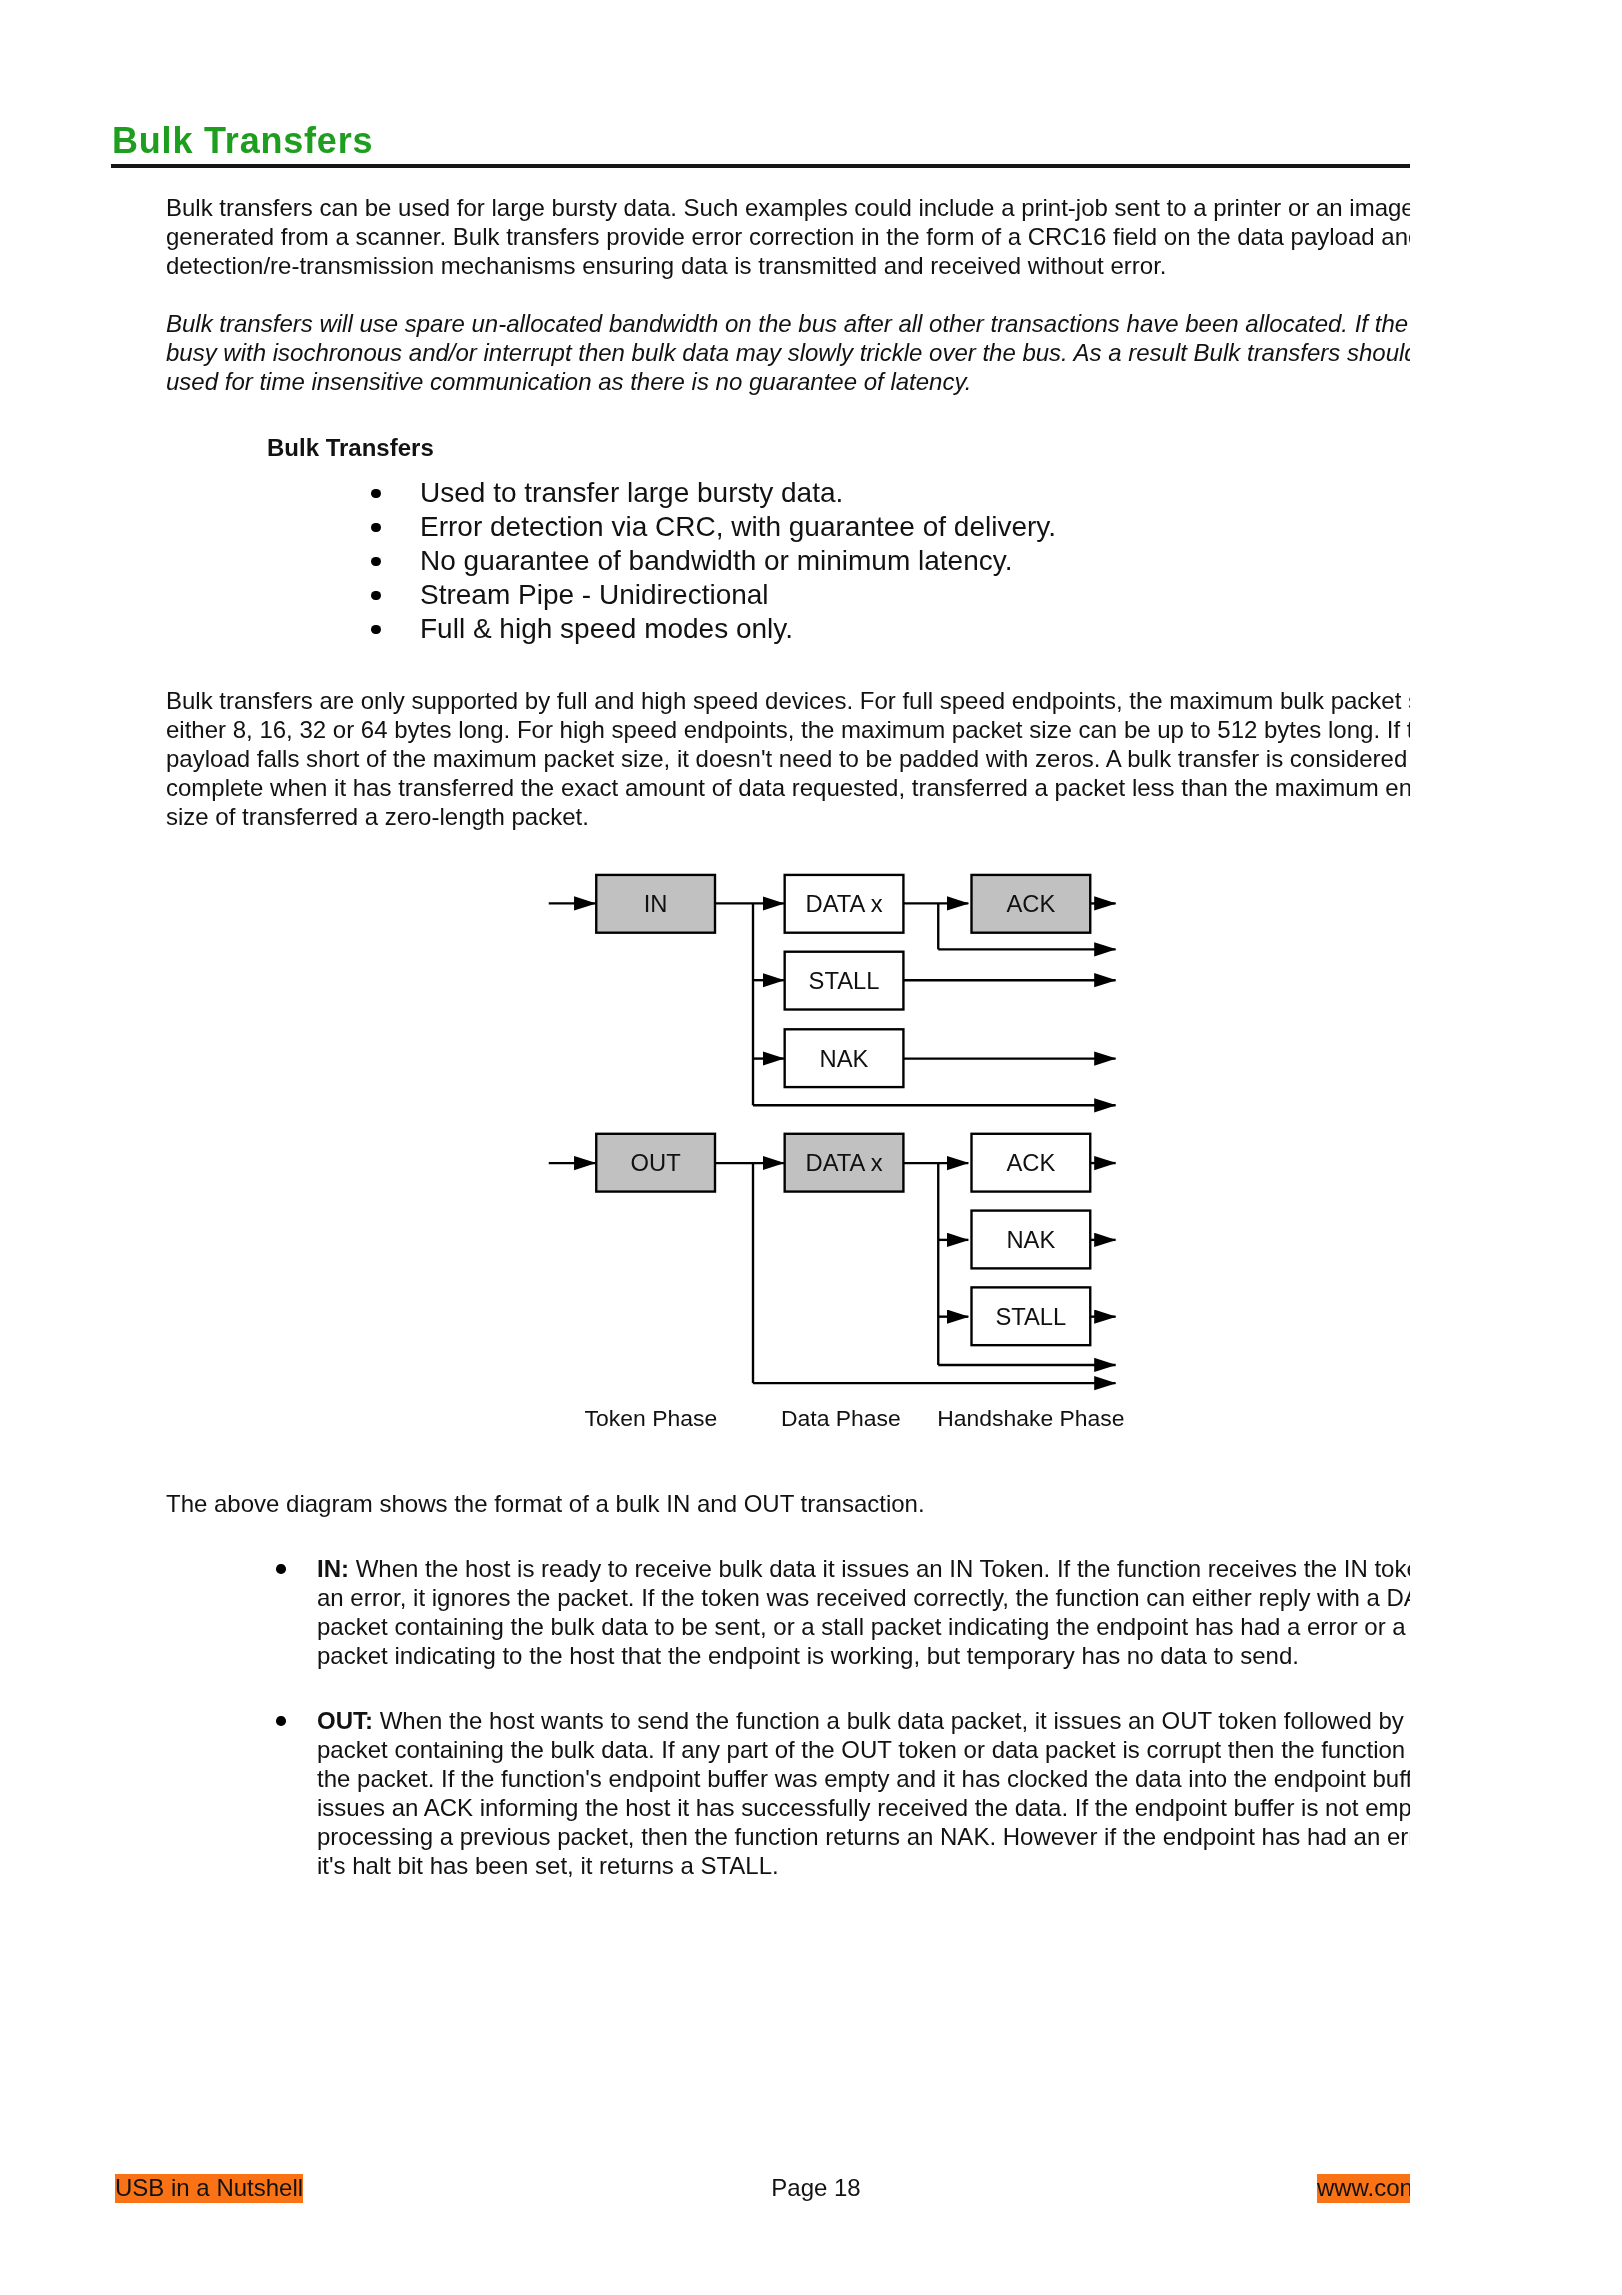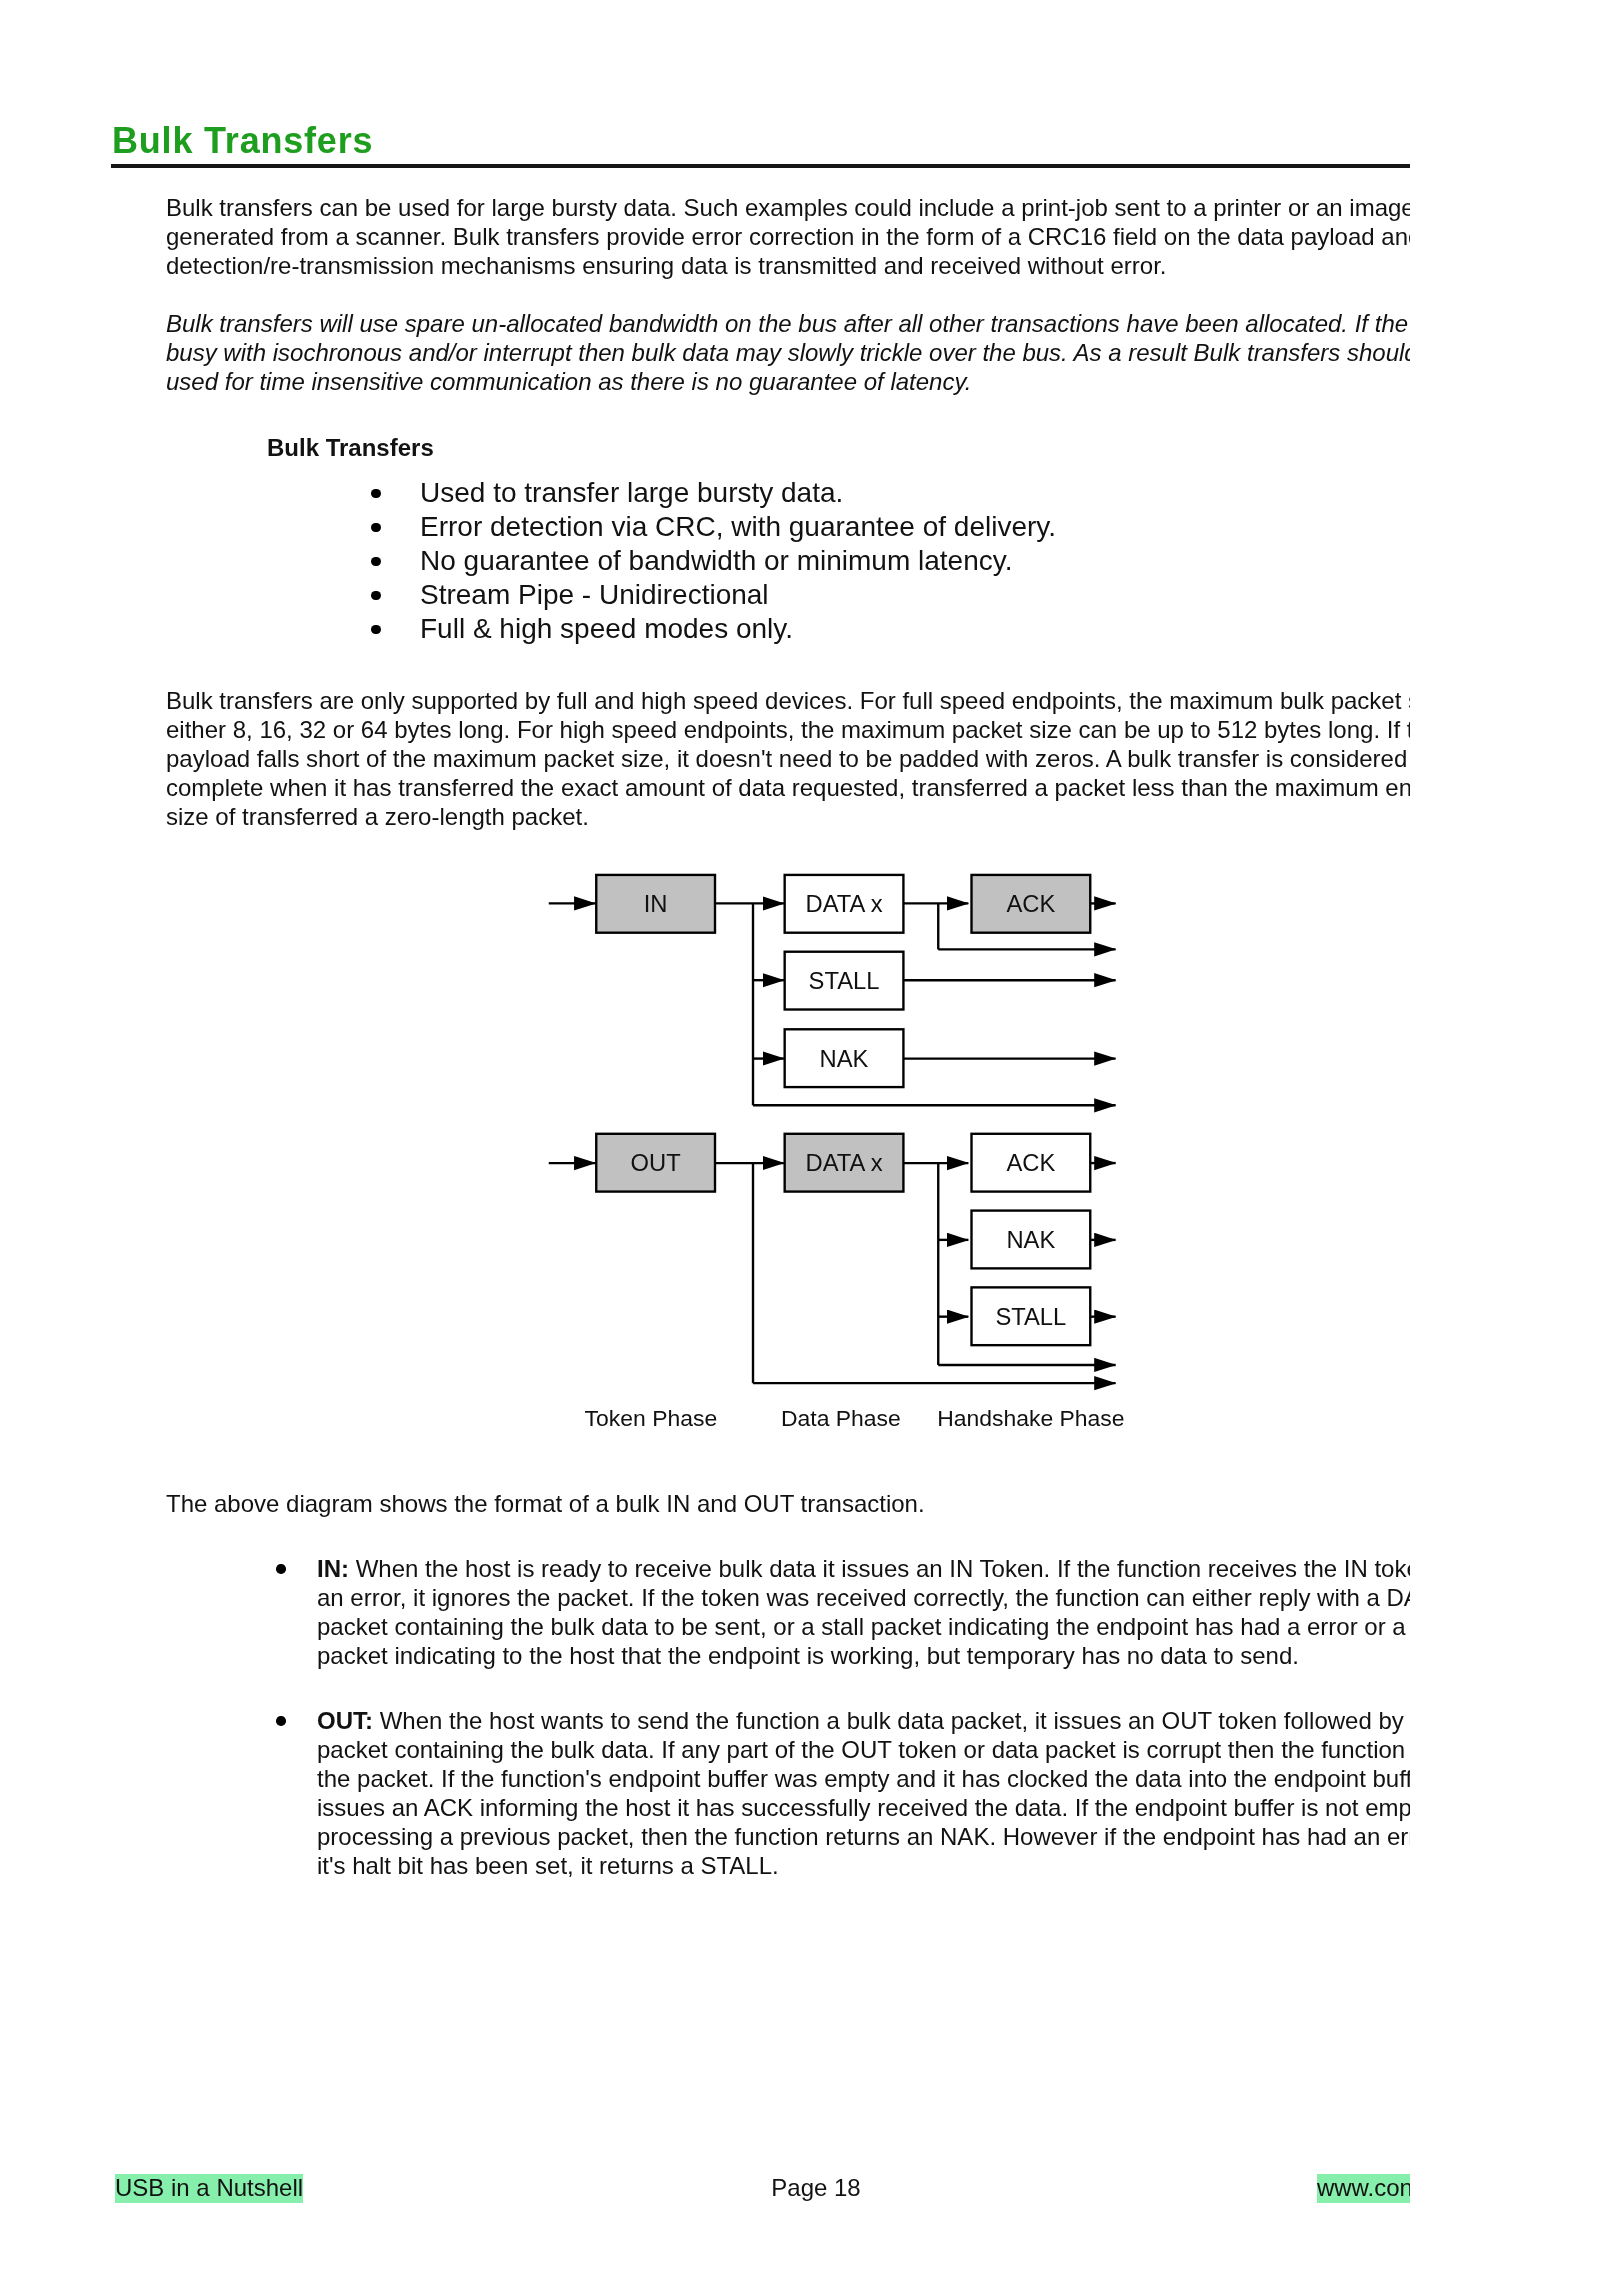--- a/index.html
+++ b/index.html
@@ -33,21 +33,21 @@
   .tx-bullet{position:relative;margin-left:317px;width:1196px;font-size:24px;line-height:29px;}
   .tx-bullet::before{content:"";position:absolute;left:-41px;top:10.3px;width:9.5px;height:9.5px;
                      border-radius:50%;background:#000;}
   .tx-in{margin-top:36px;}
   .tx-out{margin-top:36px;}
   .lead{font-weight:bold;}
 
   .footer{position:absolute;top:2174px;left:115px;width:1418px;display:flex;
           justify-content:space-between;font-size:24px;line-height:28.5px;}
   .footer .center{position:absolute;left:0;right:16px;text-align:center;}
-  .footer .left,.footer .right{position:relative;z-index:1;background:#86efac;}
+  .footer .left,.footer .right{position:relative;z-index:1;background:#f97316;}
 </style>
 </head>
 <body>
 
 <div class="page">
 
   <div class="title">Bulk Transfers</div>
   <div class="rule"></div>
 
   <div class="para p1">Bulk transfers can be used for large bursty data. Such examples could include a print-job sent to a printer or an image generated from a scanner. Bulk transfers provide error correction in the form of a CRC16 field on the data payload and error detection/re-transmission mechanisms ensuring data is transmitted and received without error.</div>

